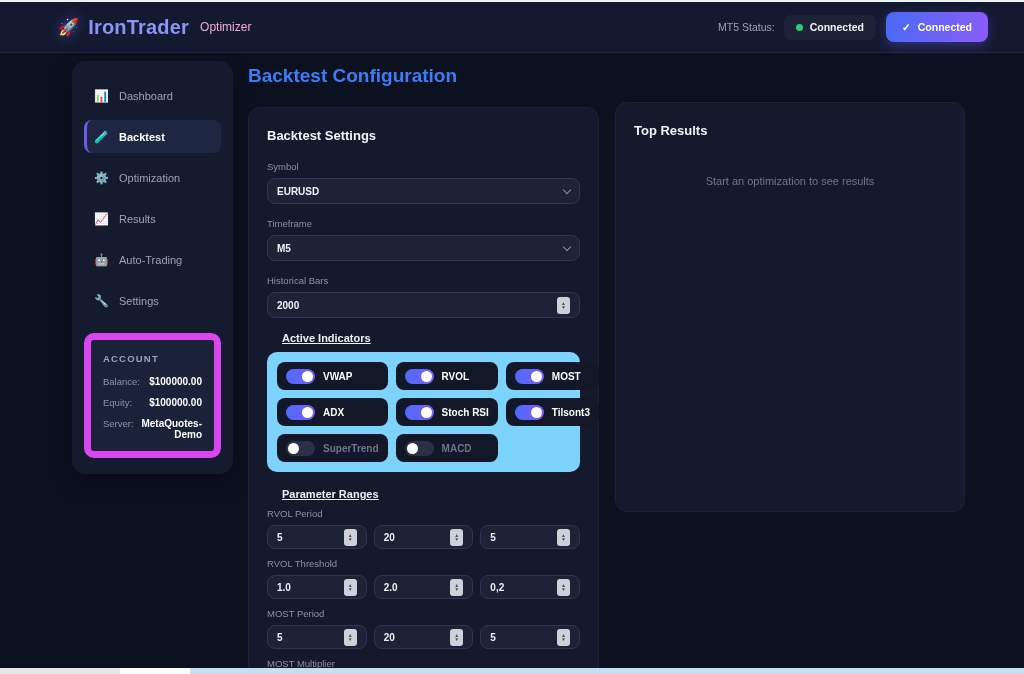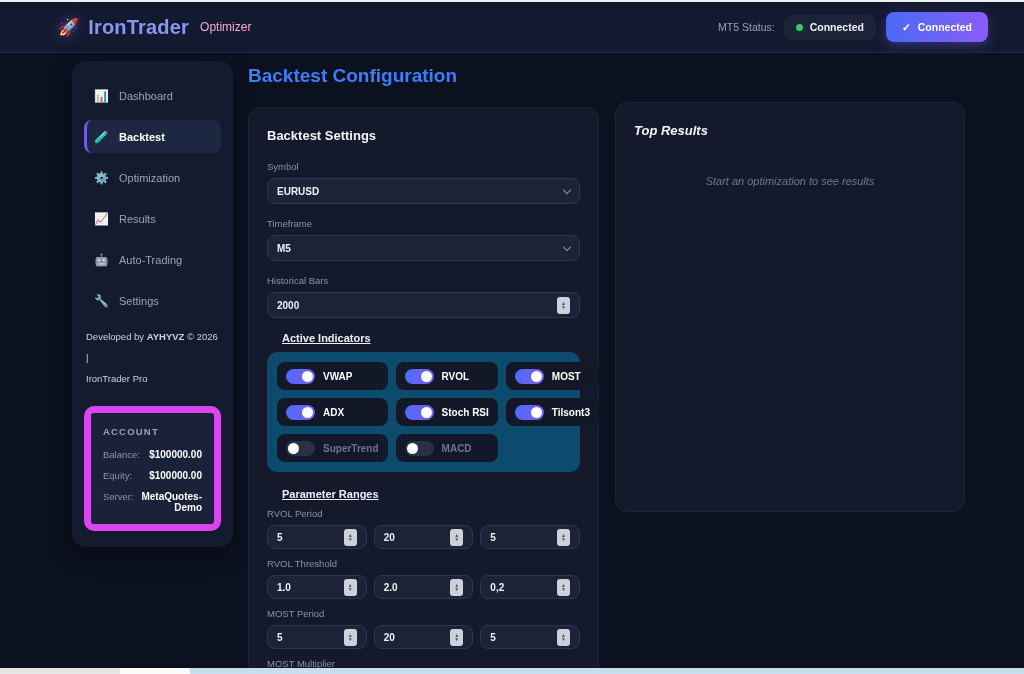--- a/index.html
+++ b/index.html
@@ -104,41 +104,41 @@
     width:6px; height:6px; border-right:1.5px solid #8a93a8; border-bottom:1.5px solid #8a93a8;
     transform:rotate(45deg); margin-top:-3px;
   }
   .spinner {
     width:13px; height:17px; background:#ccd1da; border-radius:3px;
     display:flex; flex-direction:column; align-items:center; justify-content:center;
     color:#4a4f58; font-size:5px; line-height:4px; cursor:pointer;
   }
   .section-label { font-size:11px; font-weight:bold; color:#eef0f6; margin:4px 0 8px 15px;text-decoration:underline; }
   .indicators-box {
-    background:#0c4a6e; border-radius:10px; padding:10px;
+    background:#7dd3fc; border-radius:10px; padding:10px;
     display:grid; grid-template-columns:repeat(3,1fr); gap:8px;
     margin-bottom:16px;
   }
   .chip {
     background:#121828; border-radius:8px; height:28px;
     display:flex; align-items:center; gap:8px; padding:0 9px; cursor:pointer;
   }
   .toggle { width:29px; height:15px; border-radius:8px; background:#2a3147; position:relative; flex:none; }
   .toggle .knob { position:absolute; top:2px; left:2px; width:11px; height:11px; border-radius:50%; background:#ffffff; }
   .chip .chip-label { font-size:10px; font-weight:bold; color:#6d7590; white-space:nowrap; }
   .chip.on .toggle { background:linear-gradient(90deg,#4d6bfb,#7b5cfa); }
   .chip.on .toggle .knob { left:auto; right:2px; }
   .chip.on .chip-label { color:#ffffff; }
   .range-group { margin-bottom:9px; }
   .range-row { display:grid; grid-template-columns:repeat(3,1fr); gap:7px; }
   .range-row .num-box { margin-bottom:0; height:24px; }
 
   
   .results-col { width:350px; flex:none; margin-left:16px; }
-  .results-card { height:410px; margin-top:41px;font-style:italic; }
+  .results-card { height:410px; margin-top:41px; }
   .empty-msg { text-align:center; font-size:11px; color:#6e7790; margin-top:37px; }
 </style>
 </head>
 <body>
 
 <div class="top-edge"></div>
 
 <div class="header">
   <div class="brand">
     <span class="logo">🚀</span>
@@ -178,24 +178,20 @@
     </div>
     <div class="nav-item">
       <span class="ico">🤖</span>
       <span>Auto-Trading</span>
     </div>
     <div class="nav-item">
       <span class="ico">🔧</span>
       <span>Settings</span>
     </div>
 
-    <div class="credit">
-      <span>Developed by </span><b>AYHYVZ</b><span> © 2026 |</span><br>
-      <span>IronTrader Pro</span>
-    </div>
 
     <div class="account-card">
       <div class="account-title">ACCOUNT</div>
       <div class="account-row">
         <span class="lbl">Balance:</span>
         <span class="val">$100000.00</span>
       </div>
       <div class="account-row">
         <span class="lbl">Equity:</span>
         <span class="val">$100000.00</span>

